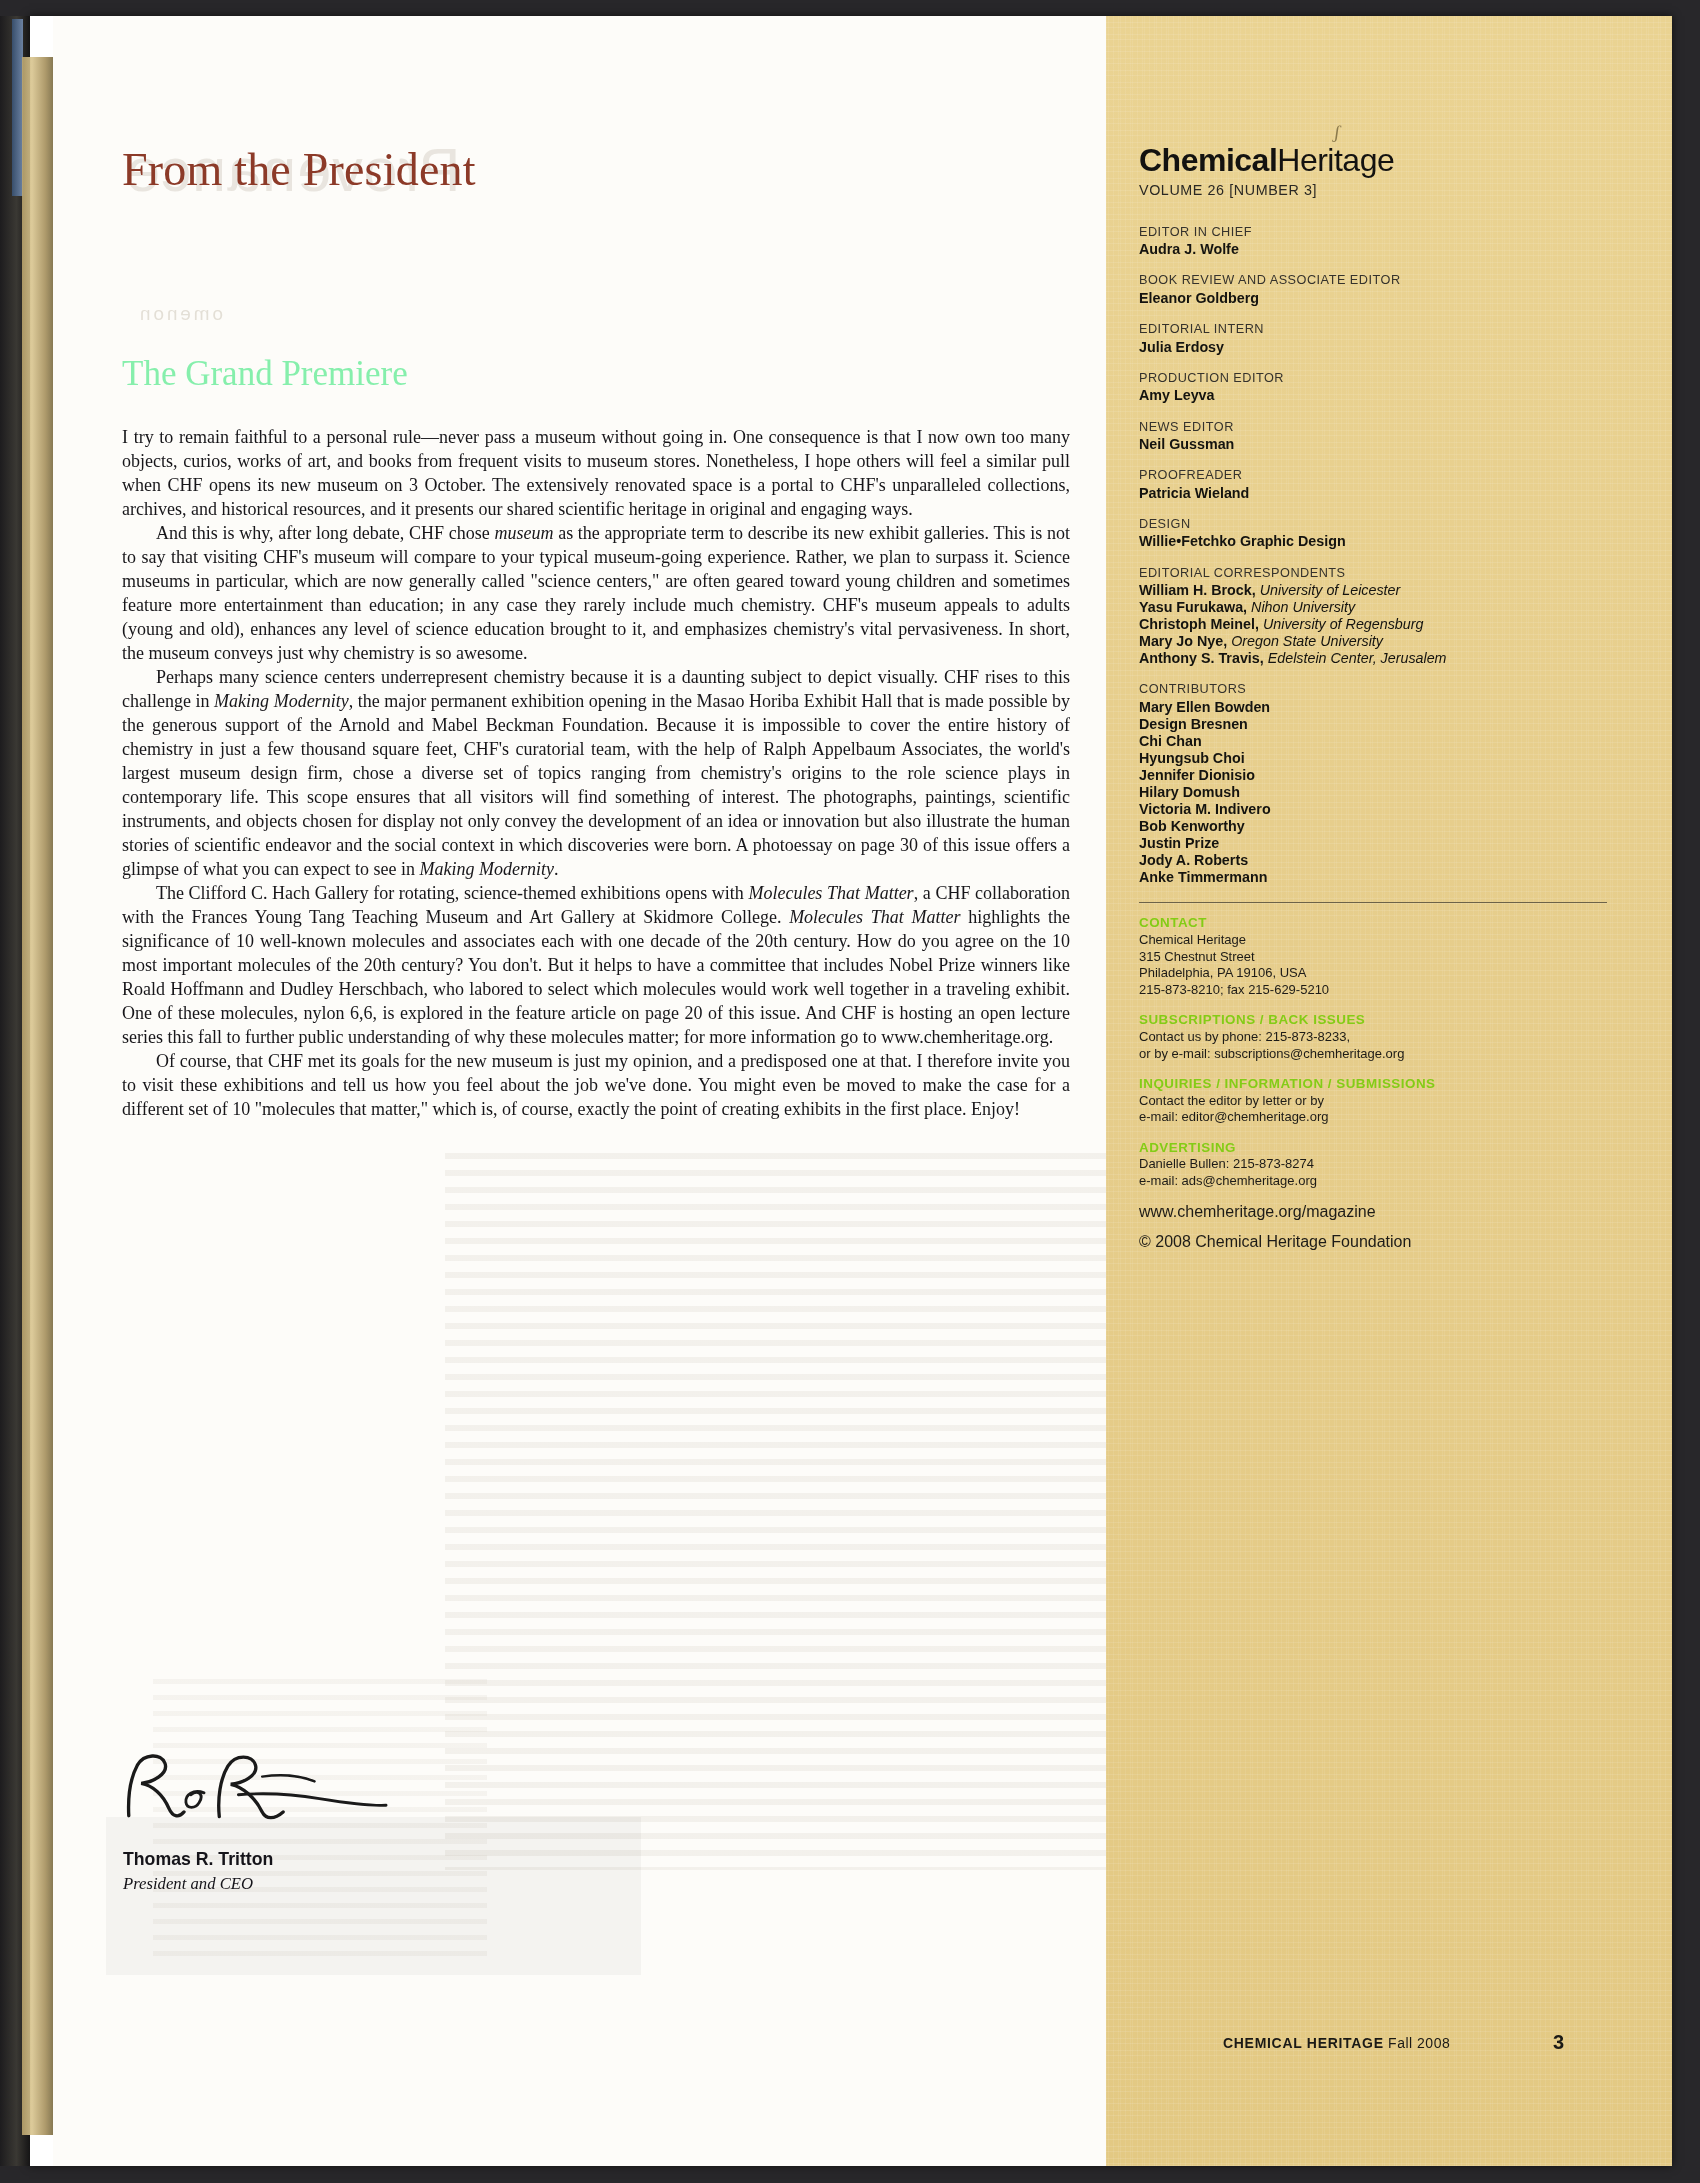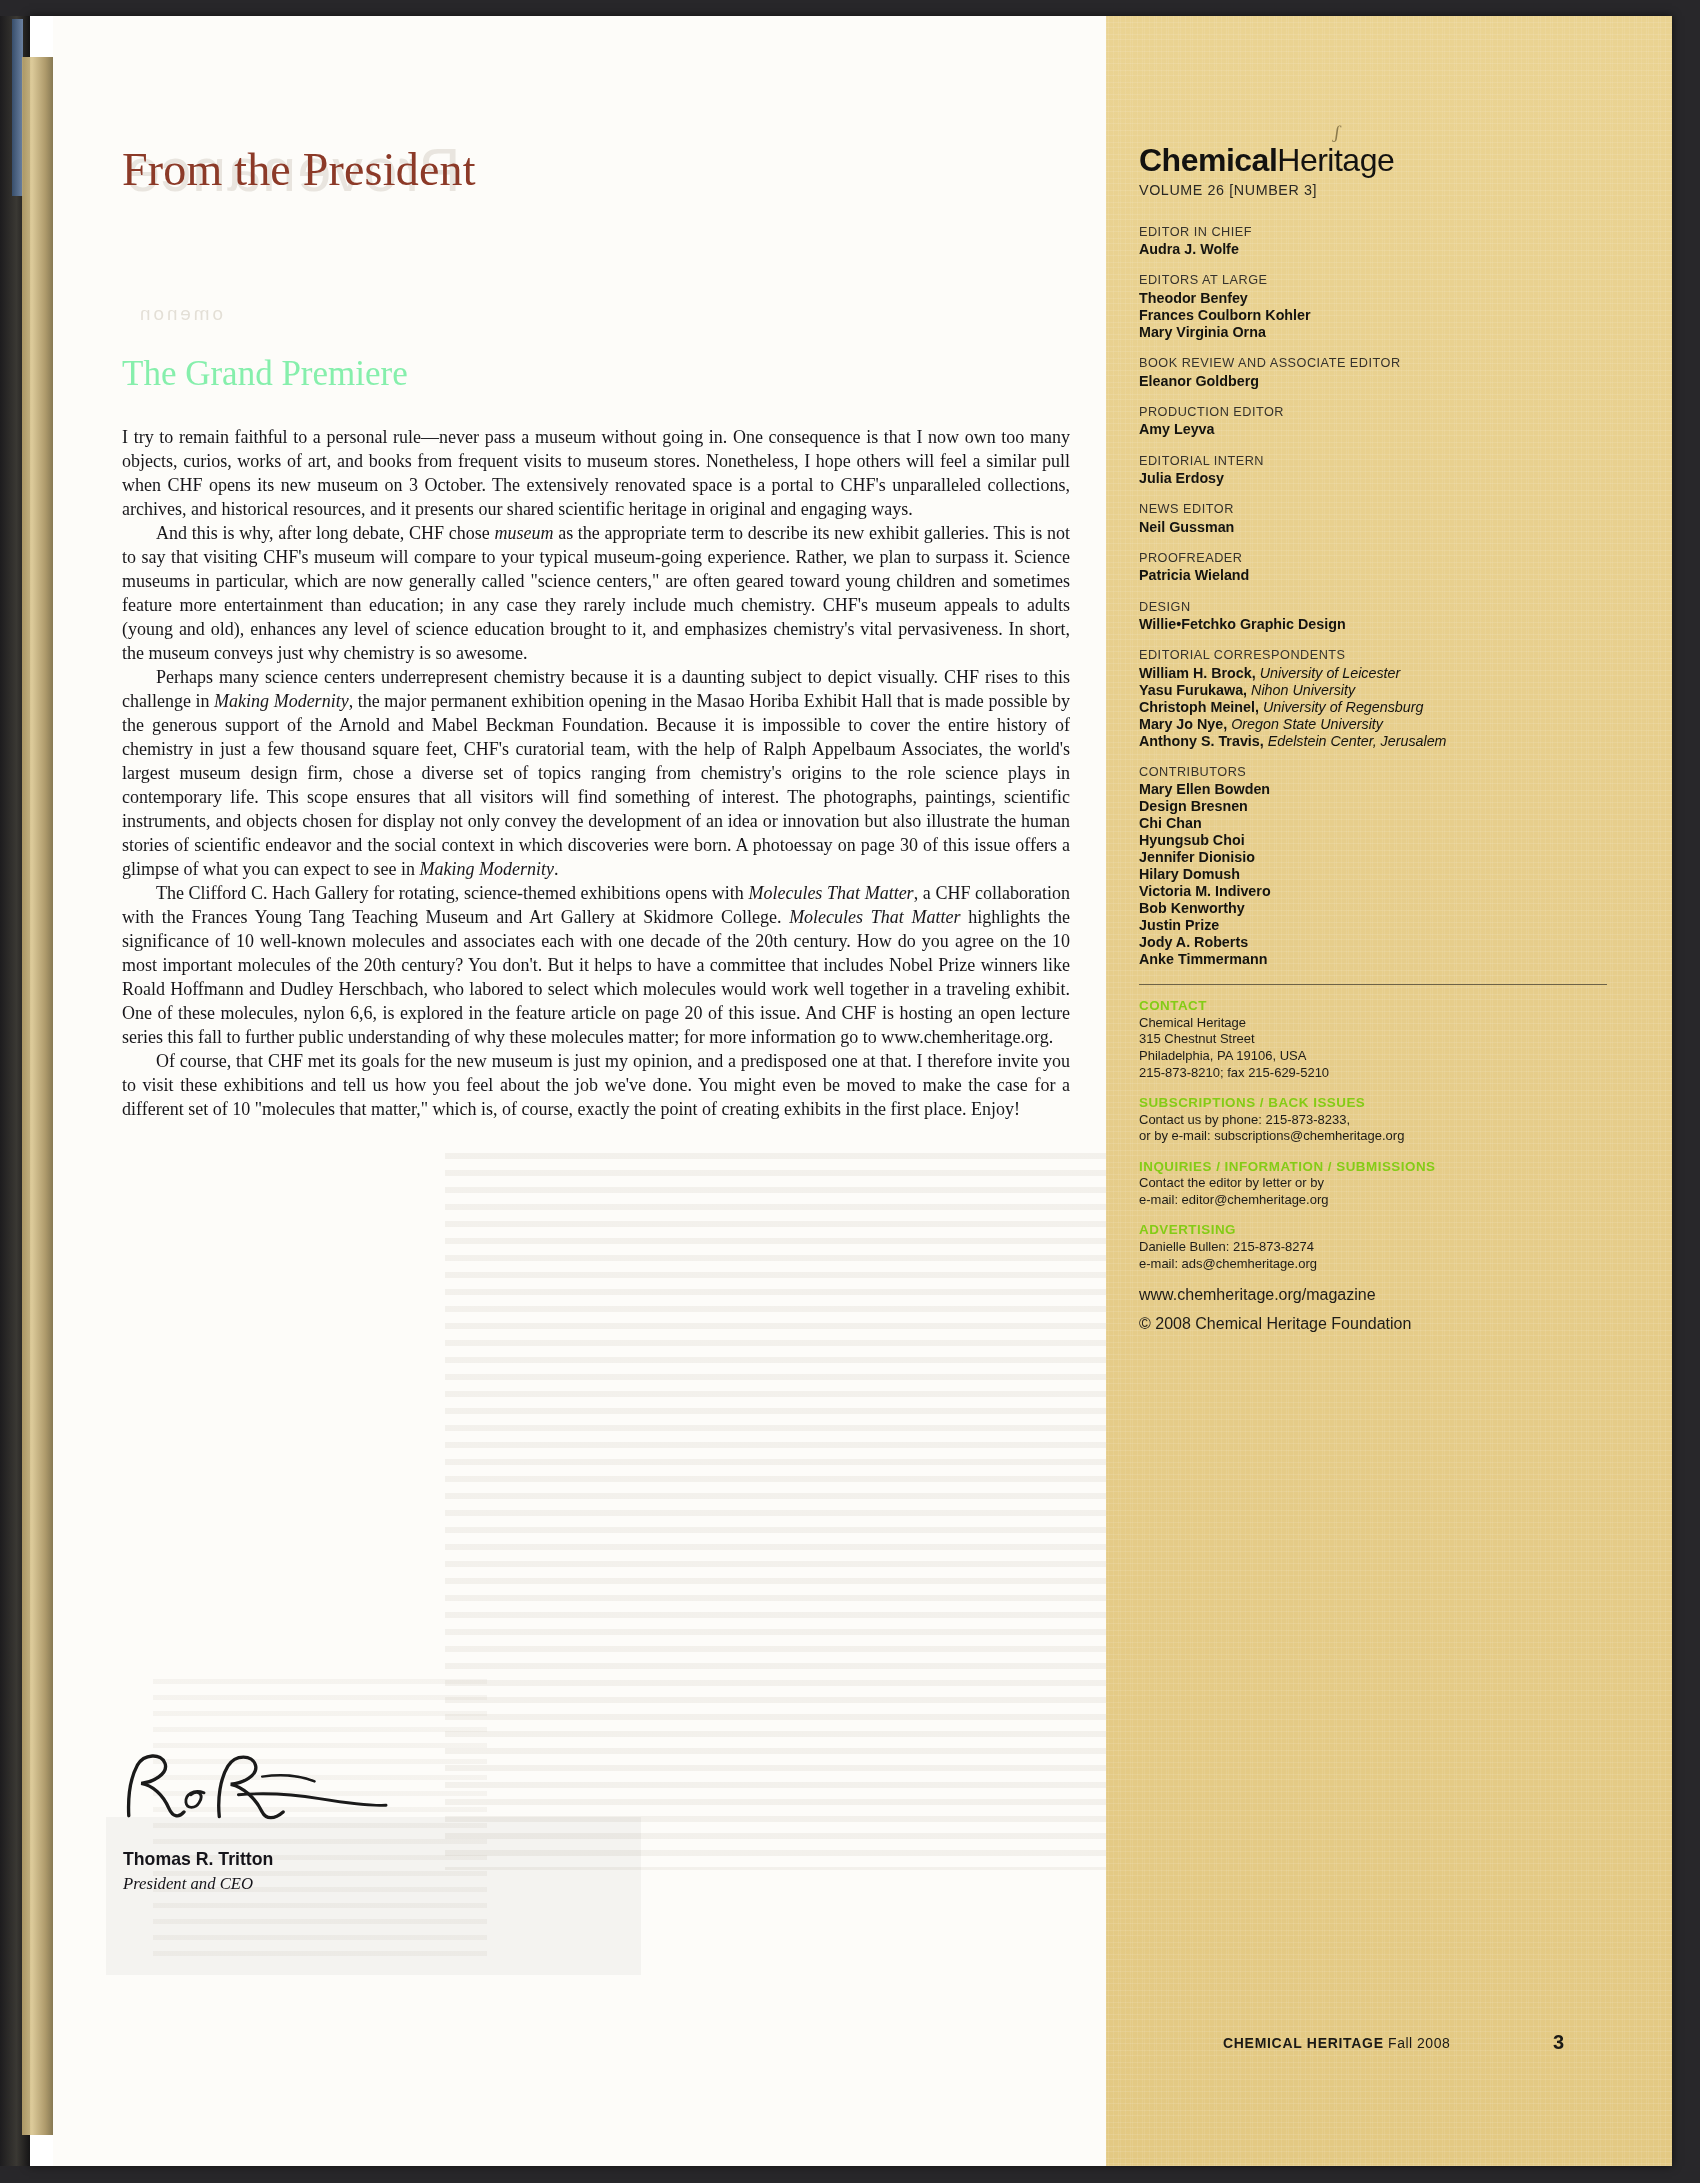--- a/index.html
+++ b/index.html
@@ -347,40 +347,34 @@
     <div class="mast-logo">
       <span class="b">Chemical</span><span class="l">Heritage</span>
     </div>
     <div class="mast-volume">VOLUME 26 [NUMBER 3]</div>
 
     <div class="sec">
       <div class="sec-head">EDITOR IN CHIEF</div>
       <div class="sec-name">Audra J. Wolfe</div>
     </div>
 
-    <div class="sec">
-      <div class="sec-head">EDITORS AT LARGE</div>
-      <div class="sec-name">Theodor Benfey</div>
-      <div class="sec-name">Frances Coulborn Kohler</div>
-      <div class="sec-name">Mary Virginia Orna</div>
-    </div>
 
     <div class="sec">
       <div class="sec-head">BOOK REVIEW AND ASSOCIATE EDITOR</div>
       <div class="sec-name">Eleanor Goldberg</div>
     </div>
 
     <div class="sec">
+      <div class="sec-head">EDITORIAL INTERN</div>
+      <div class="sec-name">Julia Erdosy</div>
+    </div>
+
+    <div class="sec">
       <div class="sec-head">PRODUCTION EDITOR</div>
       <div class="sec-name">Amy Leyva</div>
-    </div>
-
-    <div class="sec">
-      <div class="sec-head">EDITORIAL INTERN</div>
-      <div class="sec-name">Julia Erdosy</div>
     </div>
 
     <div class="sec">
       <div class="sec-head">NEWS EDITOR</div>
       <div class="sec-name">Neil Gussman</div>
     </div>
 
     <div class="sec">
       <div class="sec-head">PROOFREADER</div>
       <div class="sec-name">Patricia Wieland</div>

